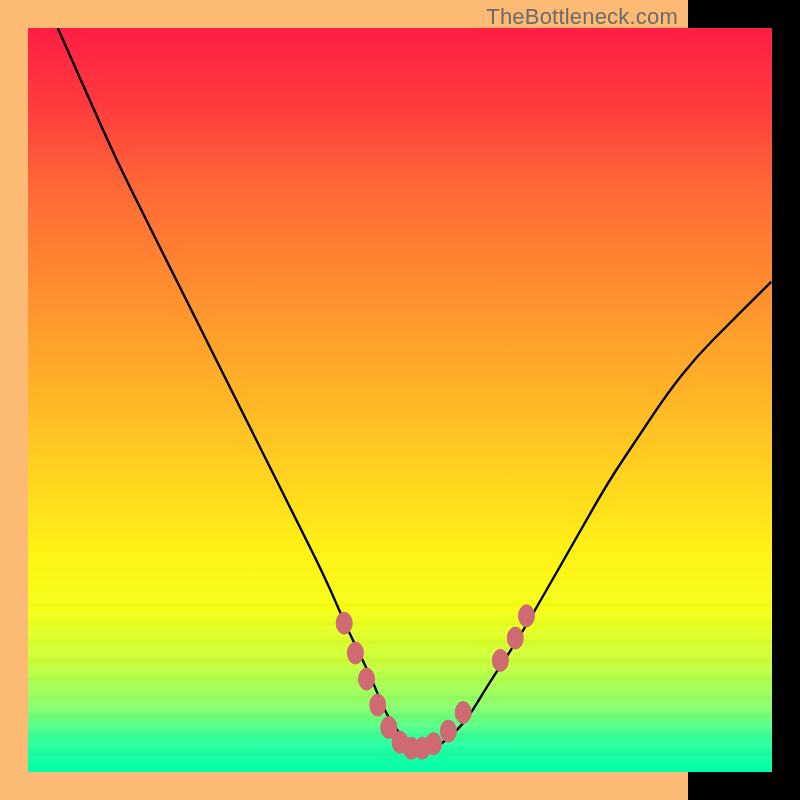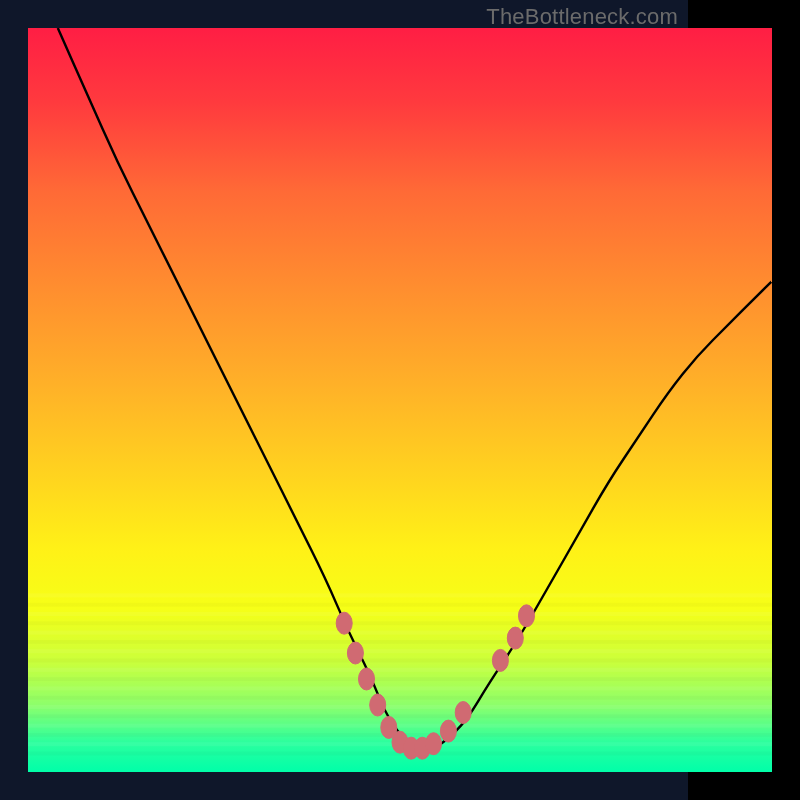--- a/index.html
+++ b/index.html
@@ -10,21 +10,21 @@
     background: #000;
     overflow: hidden;
     font-family: Arial, Helvetica, sans-serif;
   }
   .frame {
     position: absolute;
     left: 0;
     top: 0;
     width: 688px;
     height: 800px;
-    background: #0f172a;
+    background: #fdba74;
   }
   .plot {
     position: absolute;
     left: 28px;
     top: 28px;
     width: 744px;
     height: 744px;
     overflow: hidden;
   }
   .plot svg {

